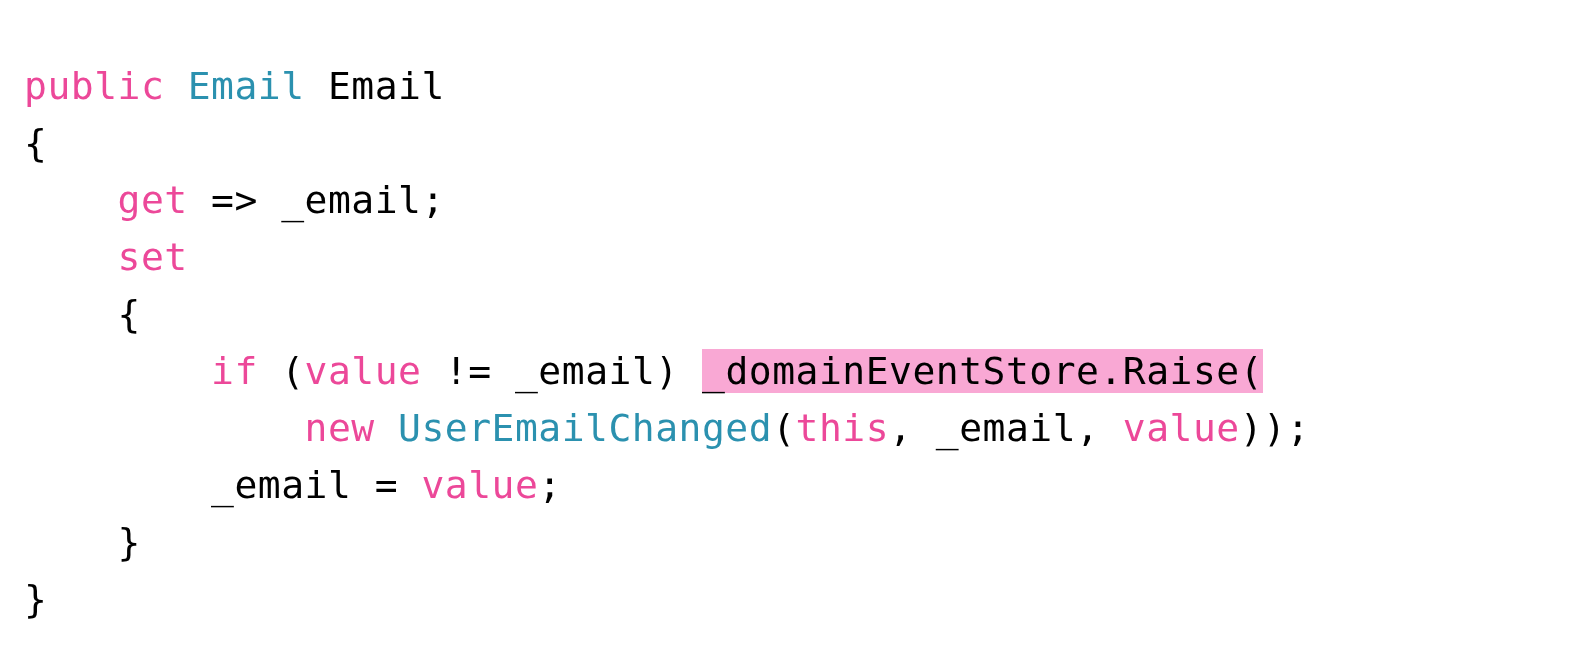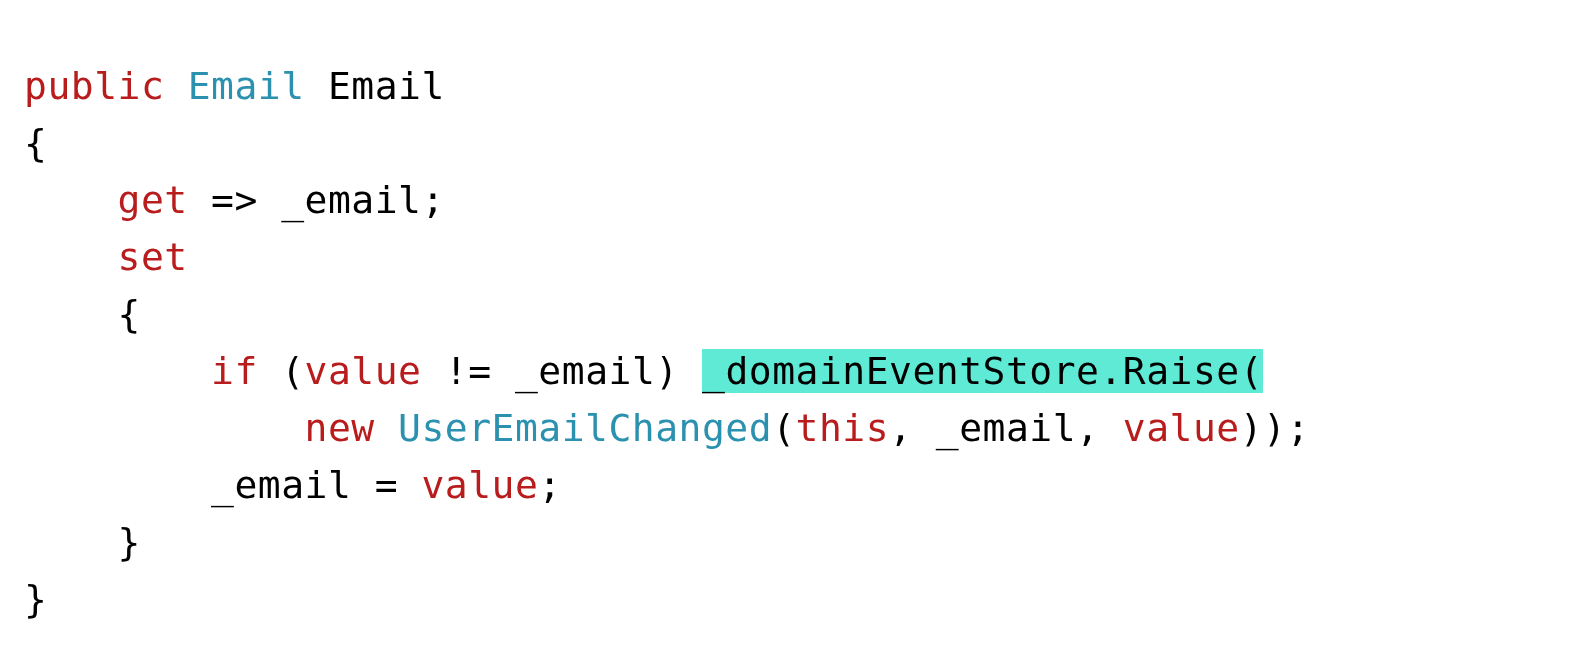--- a/index.html
+++ b/index.html
@@ -6,24 +6,24 @@
       margin: 0;
       padding: 20px 24px;
       background: #ffffff;
       font-family: Consolas, 'Courier New', monospace;
       font-size: 38px;
       line-height: 1.5;
       white-space: pre;
       color: #000000;
       letter-spacing: 0.5px;
     }
-    .kw { color: #b91c1c; }
+    .kw { color: #ec4899; }
     .type { color: #2b91af; }
     .plain { color: #000000; }
-    .hl { background-color: #5eead4; }
+    .hl { background-color: #f9a8d4; }
   </style>
 </head>
 <body><pre class="code"><span class="kw">public</span> <span class="type">Email</span> <span class="plain">Email</span>
 <span class="plain">{</span>
     <span class="kw">get</span> <span class="plain">=&gt; _email;</span>
     <span class="kw">set</span>
     <span class="plain">{</span>
         <span class="kw">if</span> <span class="plain">(</span><span class="kw">value</span> <span class="plain">!= _email)</span> <span class="plain hl">_domainEventStore.Raise(</span>
             <span class="kw">new</span> <span class="type">UserEmailChanged</span><span class="plain">(</span><span class="kw">this</span><span class="plain">, _email,</span> <span class="kw">value</span><span class="plain">));</span>
         <span class="plain">_email =</span> <span class="kw">value</span><span class="plain">;</span>

